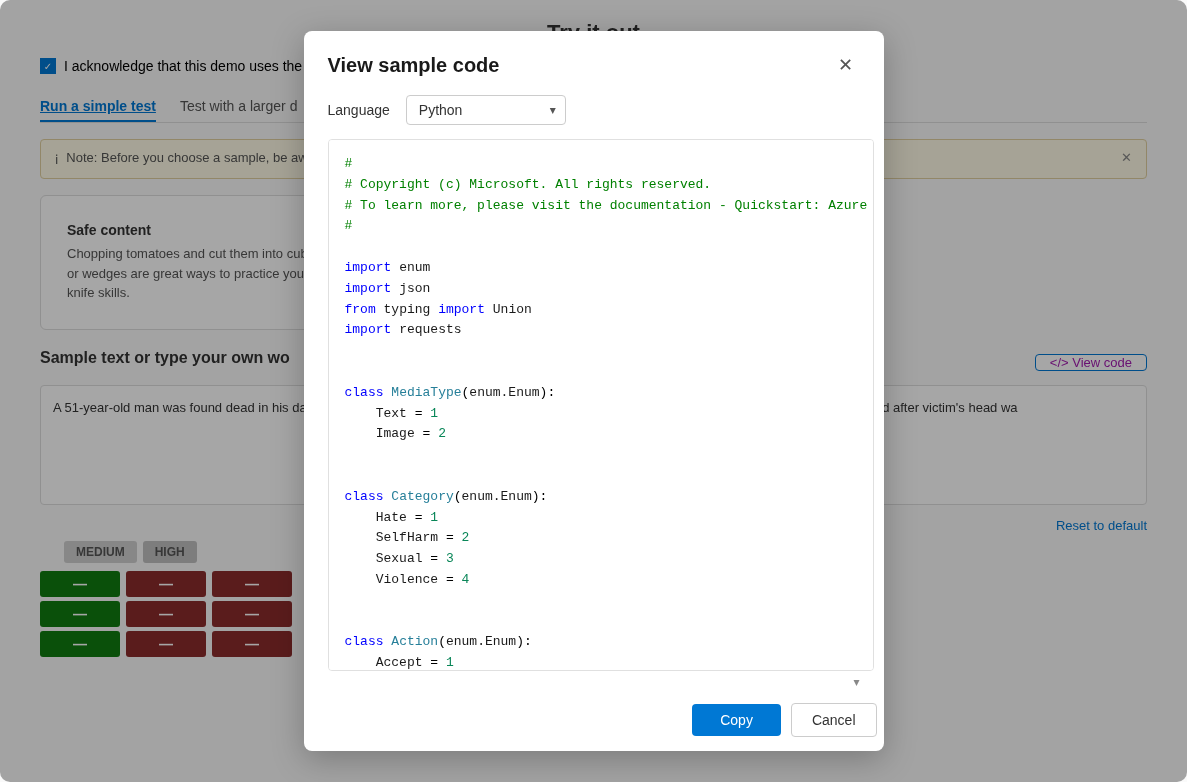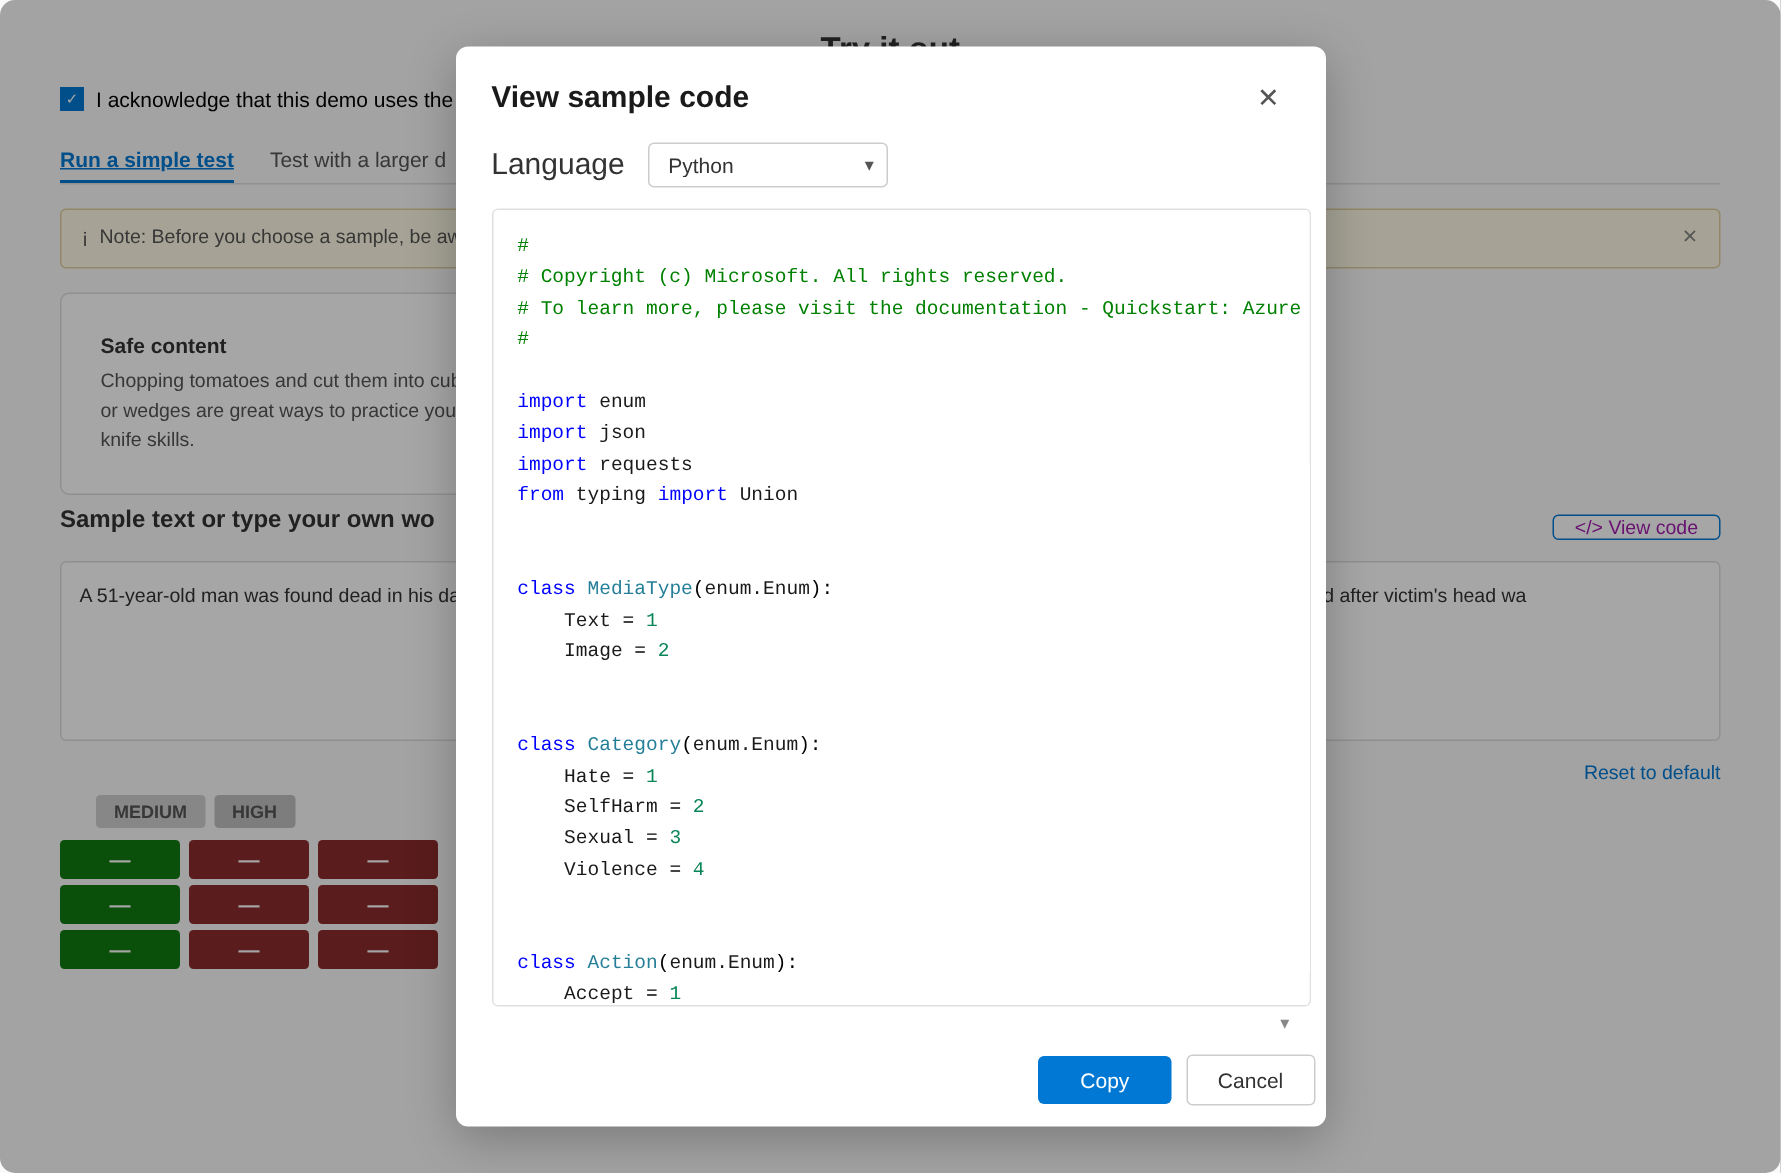--- a/index.html
+++ b/index.html
@@ -253,21 +253,21 @@
     }
 
     .modal-lang-row {
       display: flex;
       align-items: center;
       gap: 16px;
       padding: 0 24px 14px;
     }
 
     .lang-label {
-      font-size: 20px;
+      font-size: 14px;
       color: #333;
       font-weight: 500;
     }
 
     .lang-select {
       border: 1px solid #ccc;
       border-radius: 4px;
       padding: 6px 32px 6px 12px;
       font-size: 14px;
       color: #333;
@@ -402,21 +402,21 @@
       </div>
     </div>
     <div class="bg-right-content">
       <div>
         <div class="bg-multi-title">Multiple languages in one sentence</div>
         <div class="bg-multi-text">ainfully twist his arm then punch him in the ce jusqu'à ce qu'il perde connaissance.</div>
       </div>
     </div>
   </div>
 
-  <div style="margin-top:8px;">
+  <div style="margin-top:19px;">
     <div style="display:flex; align-items:center; justify-content:space-between; margin-bottom:8px;">
       <span class="bg-sample-title">Sample text or type your own wo</span>
       <button class="bg-view-code-btn">&lt;/&gt; View code</button>
     </div>
     <div class="bg-textarea-box">A 51-year-old man was found dead in his dashboard and windscreen. At autopsy, a on the front of the neck. The cause of dea person from behind after victim's head wa</div>
 
     <div style="margin-top:12px; text-align:right;">
       <span class="reset-link">Reset to default</span>
     </div>
 
@@ -484,22 +484,22 @@
     <div class="code-container">
       <div class="code-scroll">
 
         <span class="code-line c-comment">#</span>
         <span class="code-line c-comment"># Copyright (c) Microsoft. All rights reserved.</span>
         <span class="code-line c-comment"># To learn more, please visit the documentation - Quickstart: Azure</span>
         <span class="code-line c-comment">#</span>
         <span class="code-line">&nbsp;</span>
         <span class="code-line"><span class="c-keyword">import</span> <span class="c-plain">enum</span></span>
         <span class="code-line"><span class="c-keyword">import</span> <span class="c-plain">json</span></span>
+        <span class="code-line"><span class="c-keyword">from</span> <span class="c-plain">typing</span> <span class="c-keyword">import</span> <span class="c-plain">Union</span></span>
         <span class="code-line"><span class="c-keyword">import</span> <span class="c-plain">requests</span></span>
-        <span class="code-line"><span class="c-keyword">from</span> <span class="c-plain">typing</span> <span class="c-keyword">import</span> <span class="c-plain">Union</span></span>
         <span class="code-line">&nbsp;</span>
         <span class="code-line">&nbsp;</span>
         <span class="code-line"><span class="c-keyword">class</span> <span class="c-class">MediaType</span>(<span class="c-plain">enum.Enum</span>):</span>
         <span class="code-line">    <span class="c-plain">Text</span> = <span class="c-number">1</span></span>
         <span class="code-line">    <span class="c-plain">Image</span> = <span class="c-number">2</span></span>
         <span class="code-line">&nbsp;</span>
         <span class="code-line">&nbsp;</span>
         <span class="code-line"><span class="c-keyword">class</span> <span class="c-class">Category</span>(<span class="c-plain">enum.Enum</span>):</span>
         <span class="code-line">    <span class="c-plain">Hate</span> = <span class="c-number">1</span></span>
         <span class="code-line">    <span class="c-plain">SelfHarm</span> = <span class="c-number">2</span></span>

